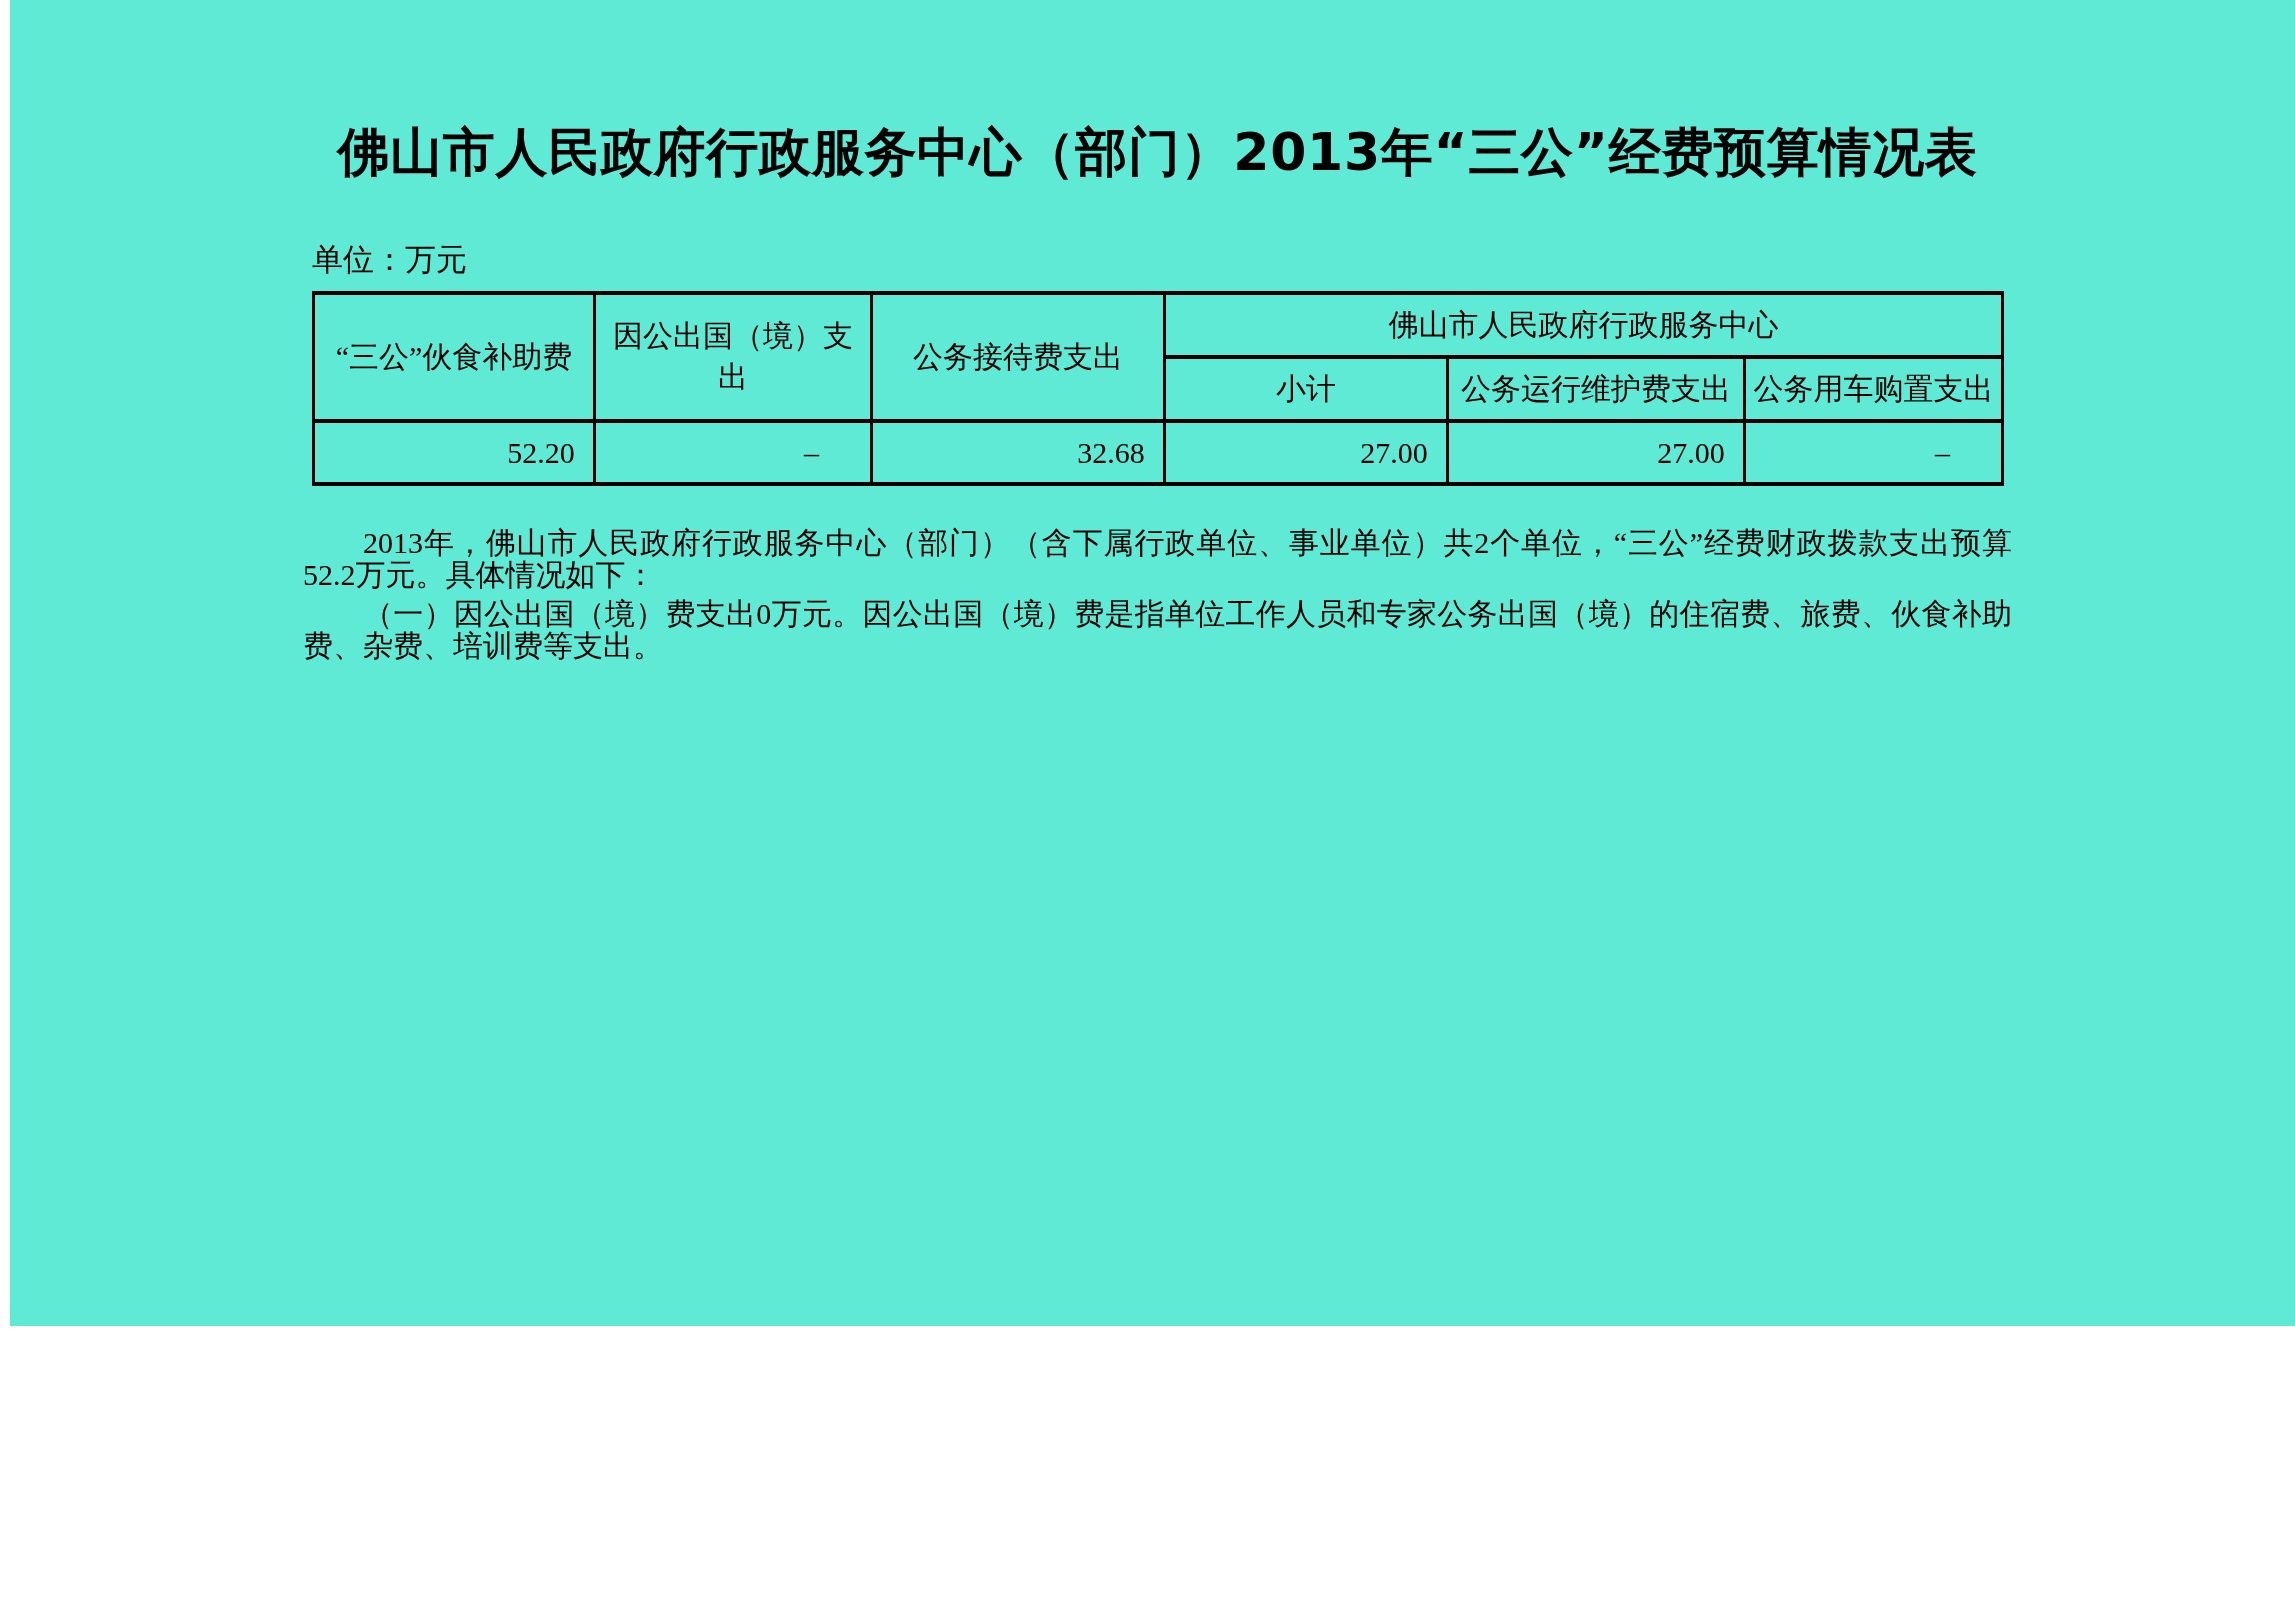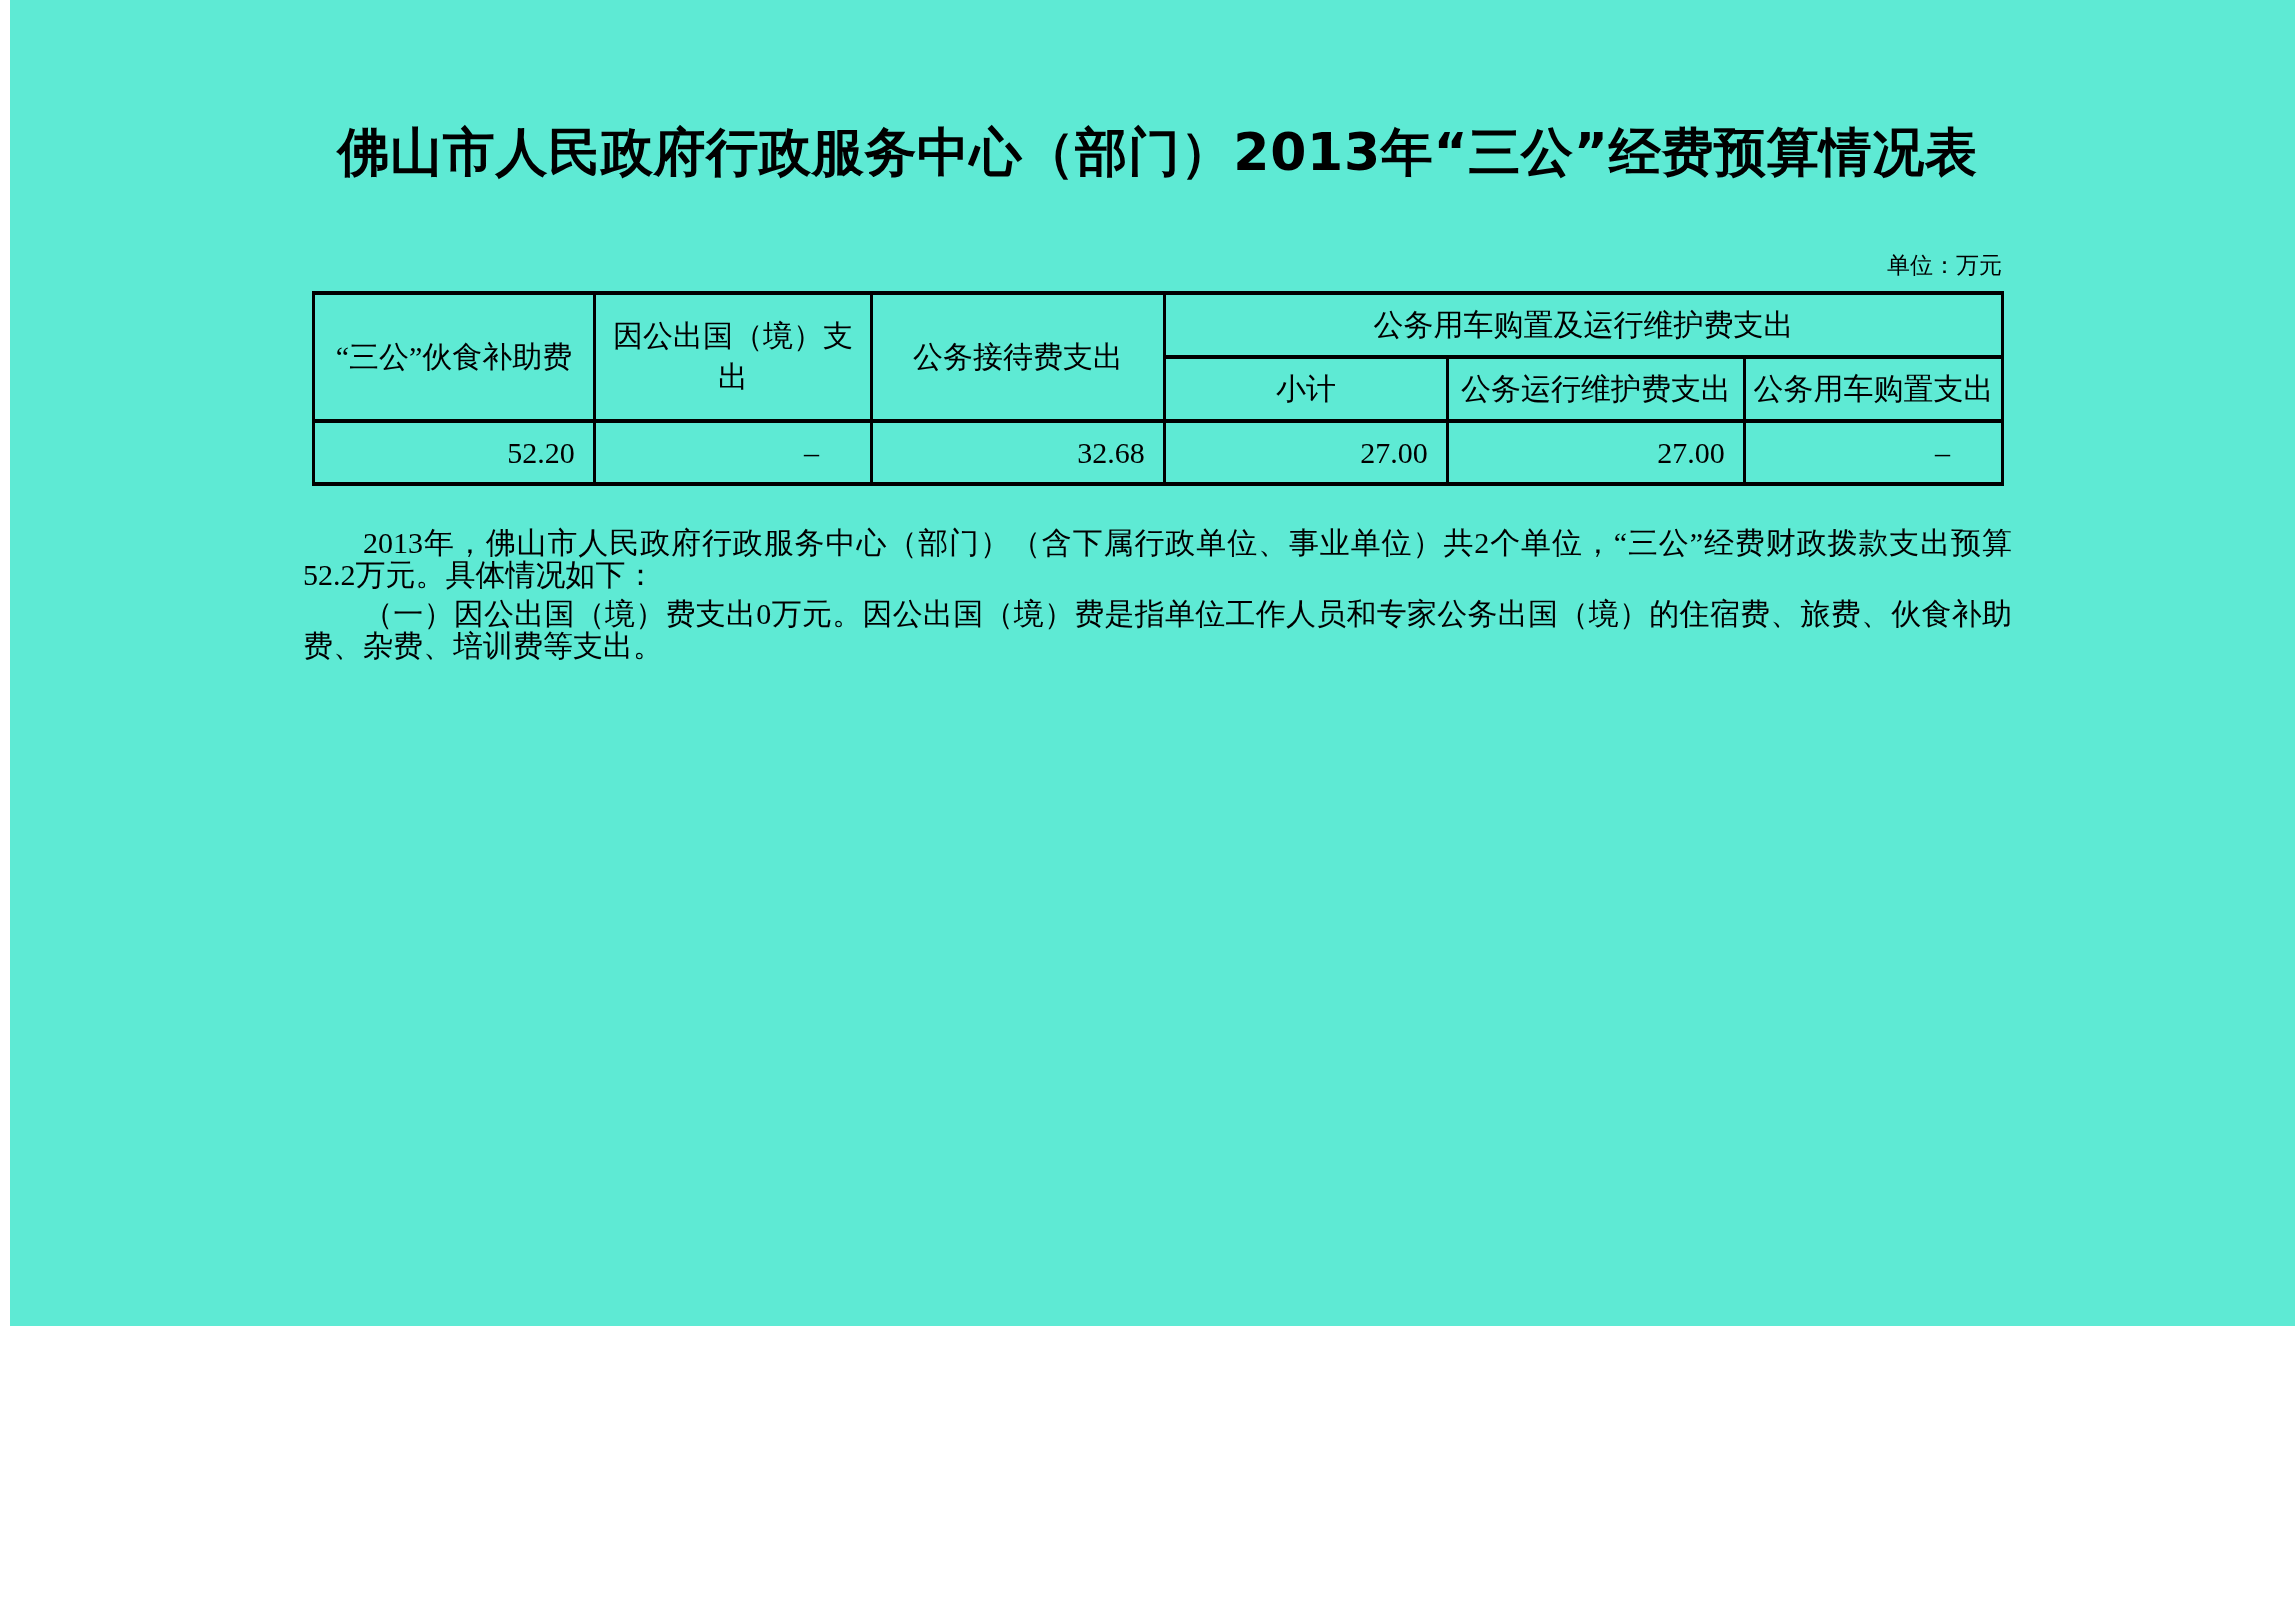--- a/index.html
+++ b/index.html
@@ -21,25 +21,24 @@
     margin: 0;
     text-align: center;
     font-family: "DejaVu Sans", "Liberation Sans", sans-serif;
     font-weight: bold;
     font-size: 52px;
     line-height: 72px;
     letter-spacing: 0.7px;
   }
   .unit-label {
     position: absolute;
-    top: 247px;
+    top: 241px;
     left: 302px;
     width: 1690px;
-    text-align: right;
-    font-size: 23px;
+    font-size: 31px;
     line-height: 38px;
   }
   table.budget {
     position: absolute;
     left: 302px;
     top: 291px;
     width: 1690px;
     border-collapse: collapse;
     table-layout: fixed;
     font-size: 30px;
@@ -105,21 +104,21 @@
       <col style="width:293px">
       <col style="width:283px">
       <col style="width:297px">
       <col style="width:258px">
     </colgroup>
     <tbody>
       <tr class="row-span-header">
         <th rowspan="2">“三公”伙食补助费</th>
         <th rowspan="2">因公出国（境）支出</th>
         <th rowspan="2">公务接待费支出</th>
-        <th colspan="3">公务用车购置及运行维护费支出</th>
+        <th colspan="3">佛山市人民政府行政服务中心</th>
       </tr>
       <tr class="row-sub-header">
         <th>小计</th>
         <th>公务运行维护费支出</th>
         <th>公务用车购置支出</th>
       </tr>
       <tr class="row-data">
         <td>52.20</td>
         <td class="dash-cell">–</td>
         <td>32.68</td>

